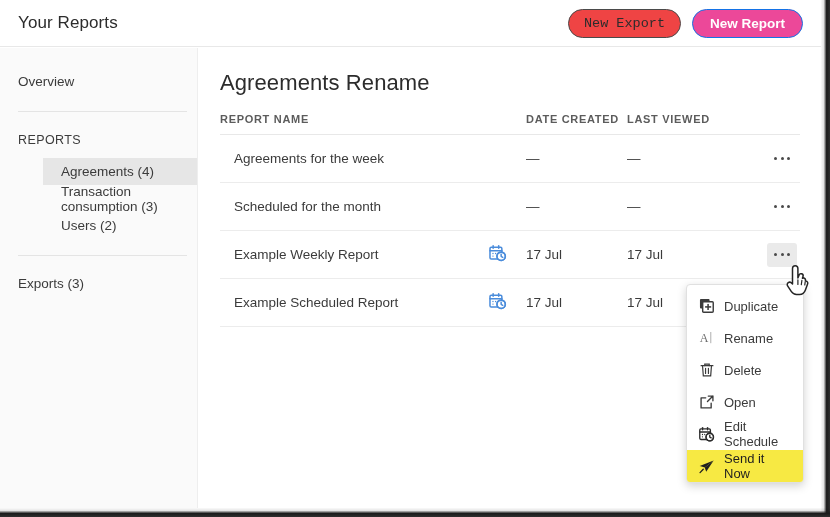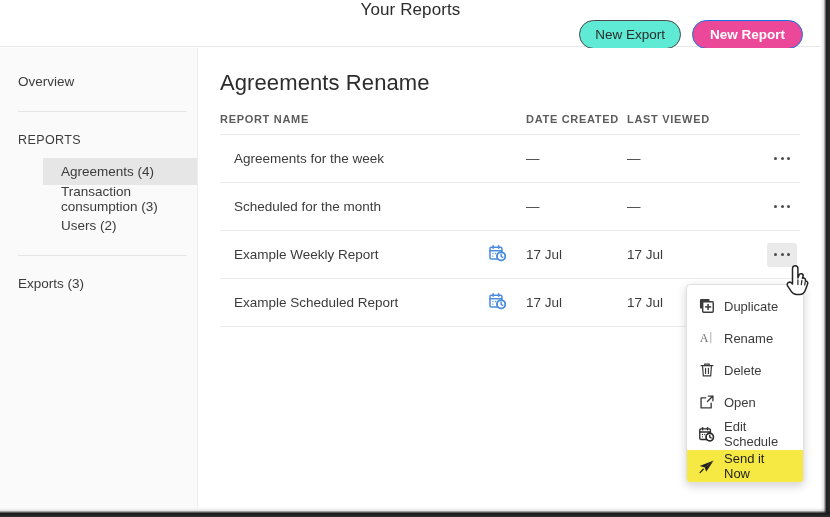--- a/index.html
+++ b/index.html
@@ -38,21 +38,20 @@
   
   .topbar {
     position: absolute;
     left: 0; top: 0;
     width: 821px; height: 47px;
     background: #ffffff;
     border-bottom: 1px solid #e8e8e8;
     display: flex;
     align-items: center;
     padding: 0 18px 0 18px;
-    flex-direction: column;
   }
   .app-title {
     font-size: 17px;
     color: #2c2c2c;
     font-weight: 400;
     letter-spacing: .1px;
   }
   .topbar-actions {
     margin-left: auto;
     display: flex;
@@ -64,25 +63,26 @@
     font-size: 13.5px;
     border-radius: 17px;
     height: 29px;
     display: inline-flex;
     align-items: center;
     justify-content: center;
     cursor: pointer;
     white-space: nowrap;
   }
   .btn-secondary {
-    background: #5eead4;
+    background: #ef4444;
     border: 1px solid #4a4a4a;
     color: #2c2c2c;
     padding: 0 15px;
     font-weight: 400;
+    font-family: Liberation Mono, monospace;
   }
   .btn-primary {
     background: #ec4899;
     border: 1px solid #1473e6;
     color: #ffffff;
     padding: 0 17px;
     font-weight: 700;
     text-align: right;
   }
 

